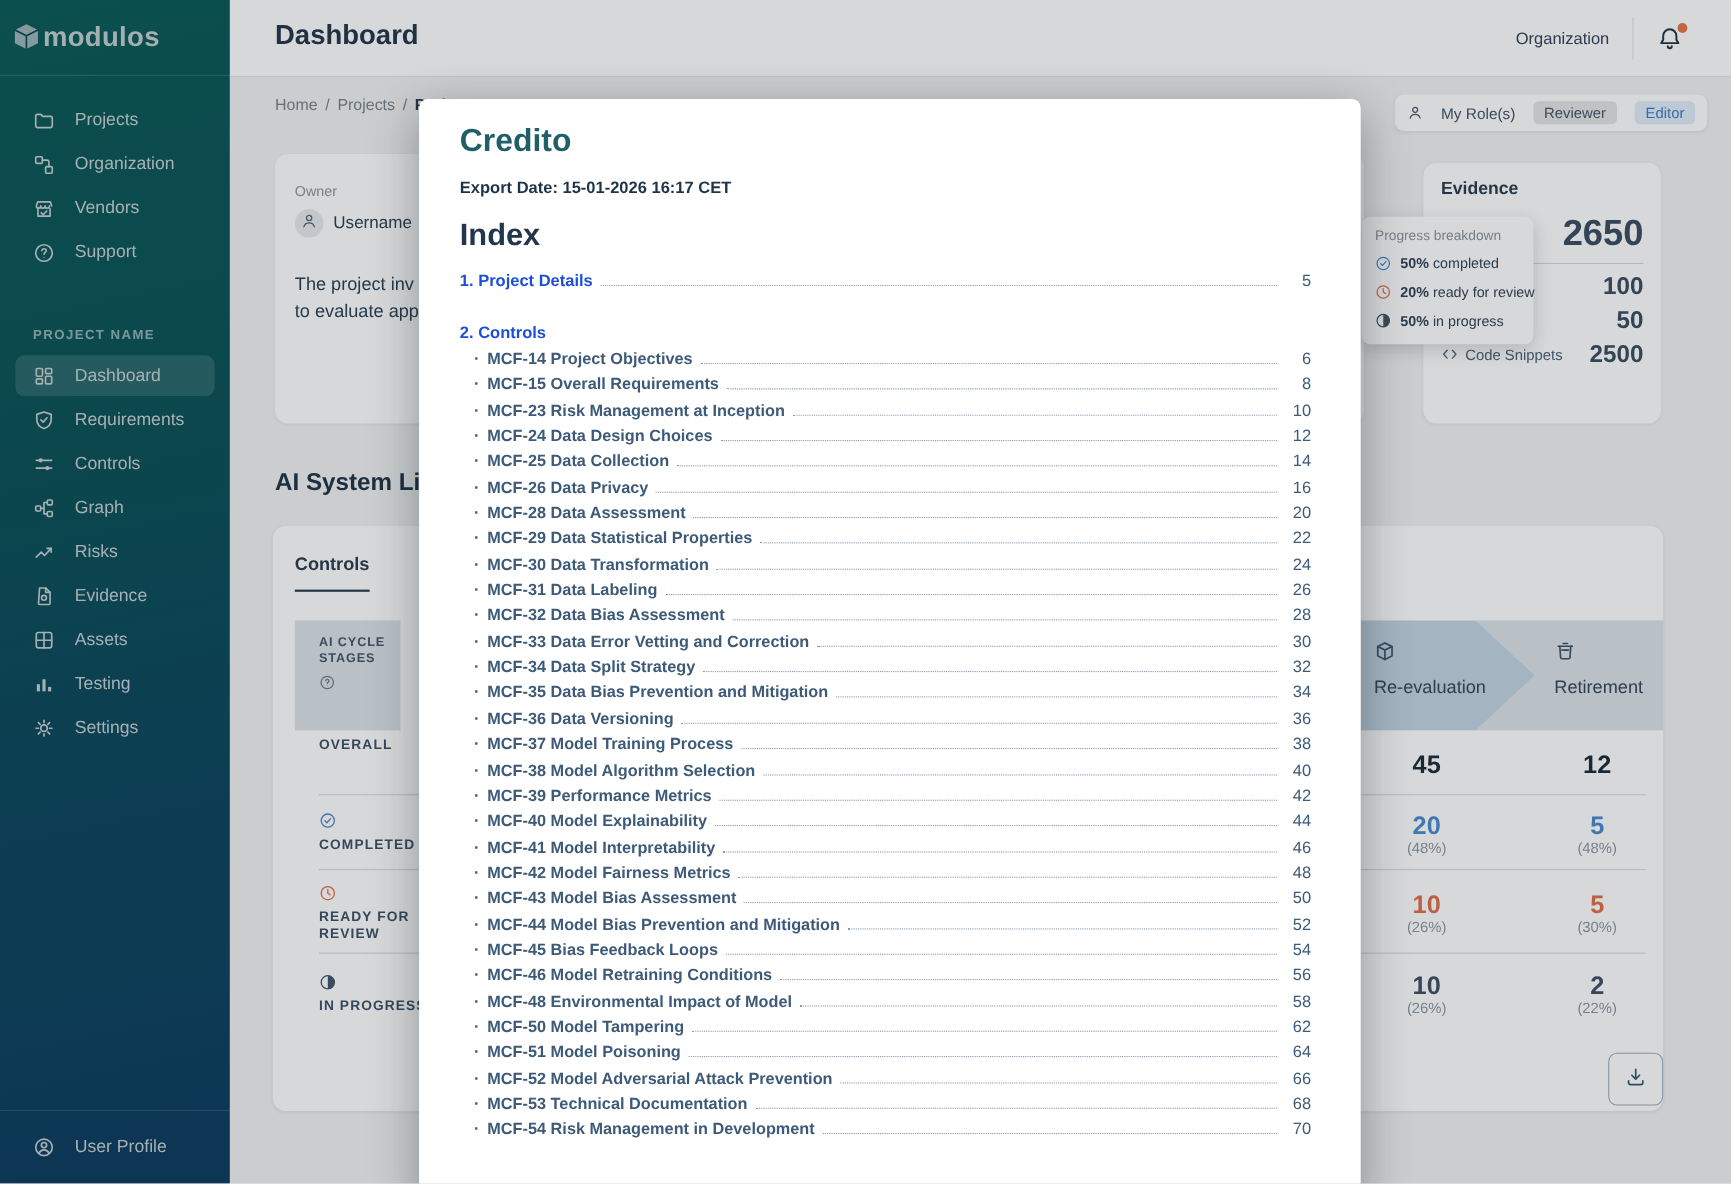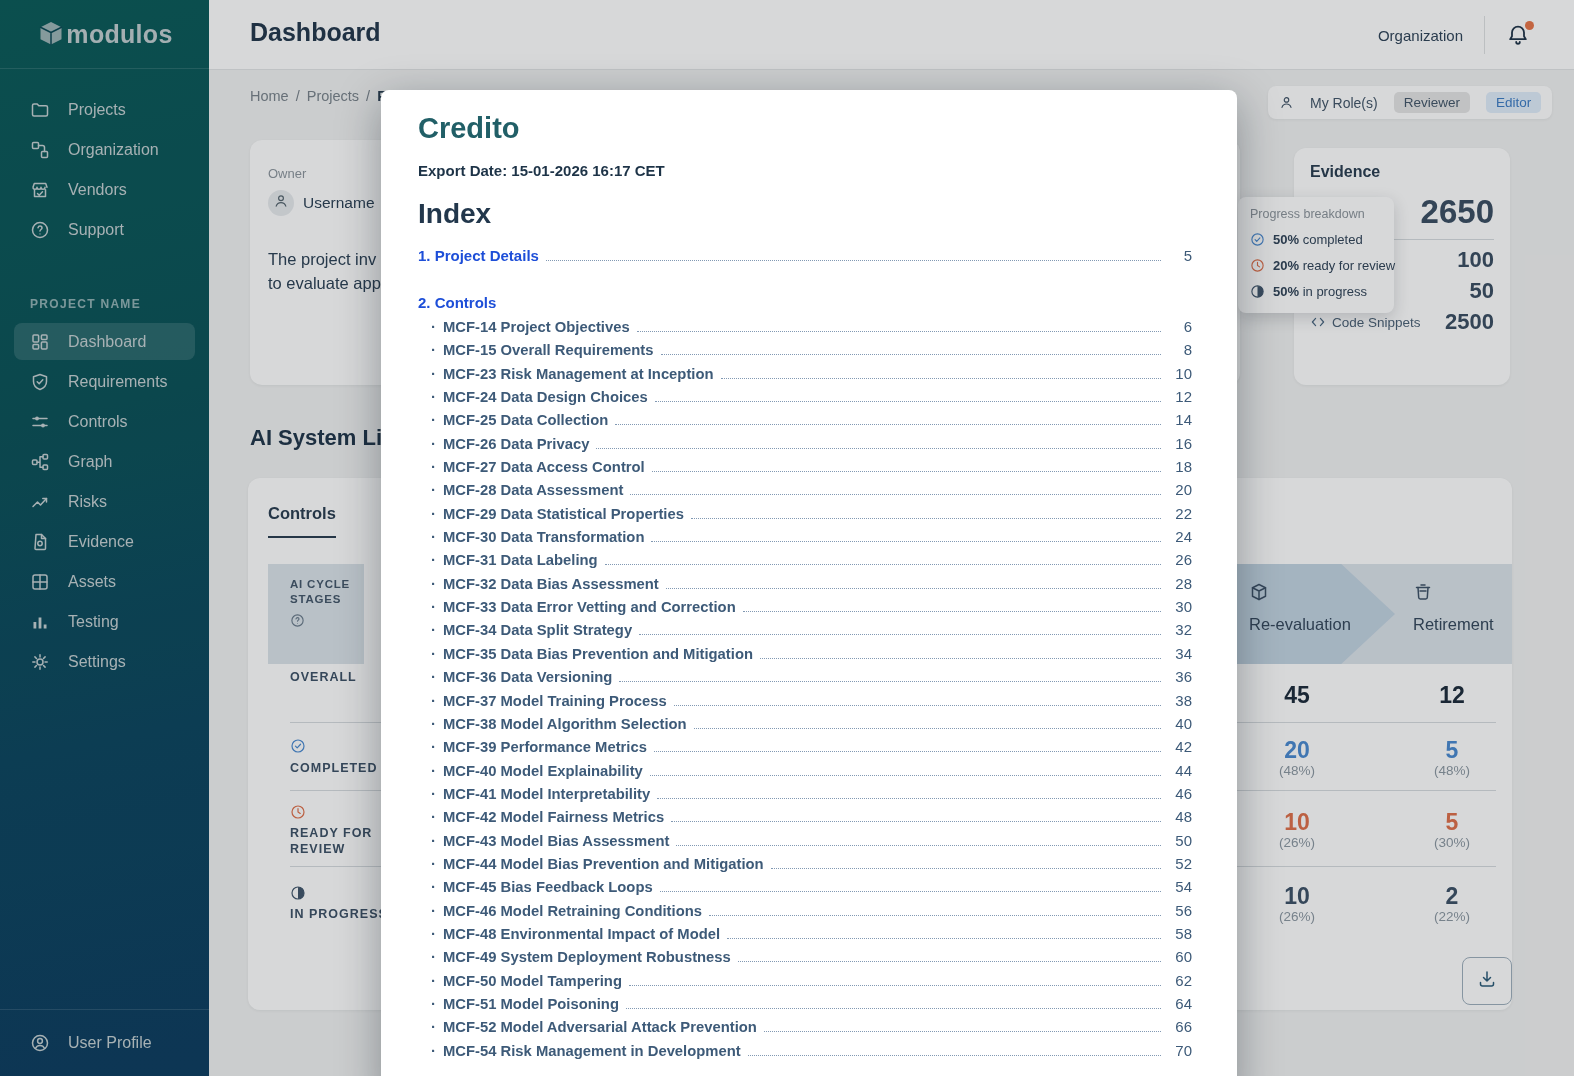--- a/index.html
+++ b/index.html
@@ -7,21 +7,21 @@
     --modal-title:#215f67; --sidebar-top:#0d5c5a; --sidebar-bottom:#0f3e61;
   }
   *{box-sizing:border-box;margin:0;padding:0;}
   html,body{width:1574px;height:1076px;overflow:hidden;}
   body{font-family:"Liberation Sans",sans-serif;background:#f1f2f2;position:relative;}
 
   
   .sidebar{position:absolute;left:0;top:0;width:209px;height:1076px;z-index:1;
     background:linear-gradient(168deg,var(--sidebar-top) 0%,#0d5359 38%,#0e4760 68%,var(--sidebar-bottom) 100%);
     color:#c6d1d3;}
-  .logo{height:69px;display:flex;align-items:center;padding:0 22px;border-bottom:1px solid rgba(255,255,255,.12);justify-content:center;}
+  .logo{height:69px;display:flex;align-items:center;padding:0 9px;border-bottom:1px solid rgba(255,255,255,.12);}
   .logo-icon{width:30px;height:30px;color:#b9c6c8;display:inline-flex;}
   .logo-icon svg{width:30px;height:30px;}
   .logo-text{font-size:25px;font-weight:700;color:#c3ced1;letter-spacing:.3px;}
   .nav{display:flex;flex-direction:column;}
   .main-nav{margin-top:21px;}
   .nav-item{display:flex;align-items:center;gap:18px;height:40px;padding:0 0 0 30px;font-size:16px;color:#c6d1d3;cursor:pointer;}
   .project-nav .nav-item{margin:0 14px;padding-left:16px;border-radius:8px;height:37px;margin-bottom:3px;}
   .project-nav .nav-item.active{background:rgba(255,255,255,.13);}
   .nav-icon{width:20px;height:20px;display:inline-flex;flex:none;}
   .nav-icon svg{width:20px;height:20px;}
@@ -556,25 +556,20 @@
           <span class="toc-label">MCF-25 Data Collection</span>
           <span class="leader"></span>
           <span class="toc-page">14</span>
         </div>
         <div class="toc-item">
           <span class="toc-label">MCF-26 Data Privacy</span>
           <span class="leader"></span>
           <span class="toc-page">16</span>
         </div>
         <div class="toc-item">
-          <span class="toc-label">MCF-27 Data Access Control</span>
-          <span class="leader"></span>
-          <span class="toc-page">18</span>
-        </div>
-        <div class="toc-item">
           <span class="toc-label">MCF-28 Data Assessment</span>
           <span class="leader"></span>
           <span class="toc-page">20</span>
         </div>
         <div class="toc-item">
           <span class="toc-label">MCF-29 Data Statistical Properties</span>
           <span class="leader"></span>
           <span class="toc-page">22</span>
         </div>
         <div class="toc-item">
@@ -661,39 +656,39 @@
           <span class="toc-label">MCF-46 Model Retraining Conditions</span>
           <span class="leader"></span>
           <span class="toc-page">56</span>
         </div>
         <div class="toc-item">
           <span class="toc-label">MCF-48 Environmental Impact of Model</span>
           <span class="leader"></span>
           <span class="toc-page">58</span>
         </div>
         <div class="toc-item">
-          <span class="toc-label">MCF-49 System Deployment Robustness</span>
-          <span class="leader"></span>
-          <span class="toc-page">60</span>
-        </div>
-        <div class="toc-item">
           <span class="toc-label">MCF-50 Model Tampering</span>
           <span class="leader"></span>
           <span class="toc-page">62</span>
         </div>
         <div class="toc-item">
           <span class="toc-label">MCF-51 Model Poisoning</span>
           <span class="leader"></span>
           <span class="toc-page">64</span>
         </div>
         <div class="toc-item">
           <span class="toc-label">MCF-52 Model Adversarial Attack Prevention</span>
           <span class="leader"></span>
           <span class="toc-page">66</span>
         </div>
         <div class="toc-item">
+          <span class="toc-label">MCF-53 Technical Documentation</span>
+          <span class="leader"></span>
+          <span class="toc-page">68</span>
+        </div>
+        <div class="toc-item">
           <span class="toc-label">MCF-54 Risk Management in Development</span>
           <span class="leader"></span>
           <span class="toc-page">70</span>
         </div>
       </div>
   </div>
 </div>
 
 </body></html>

